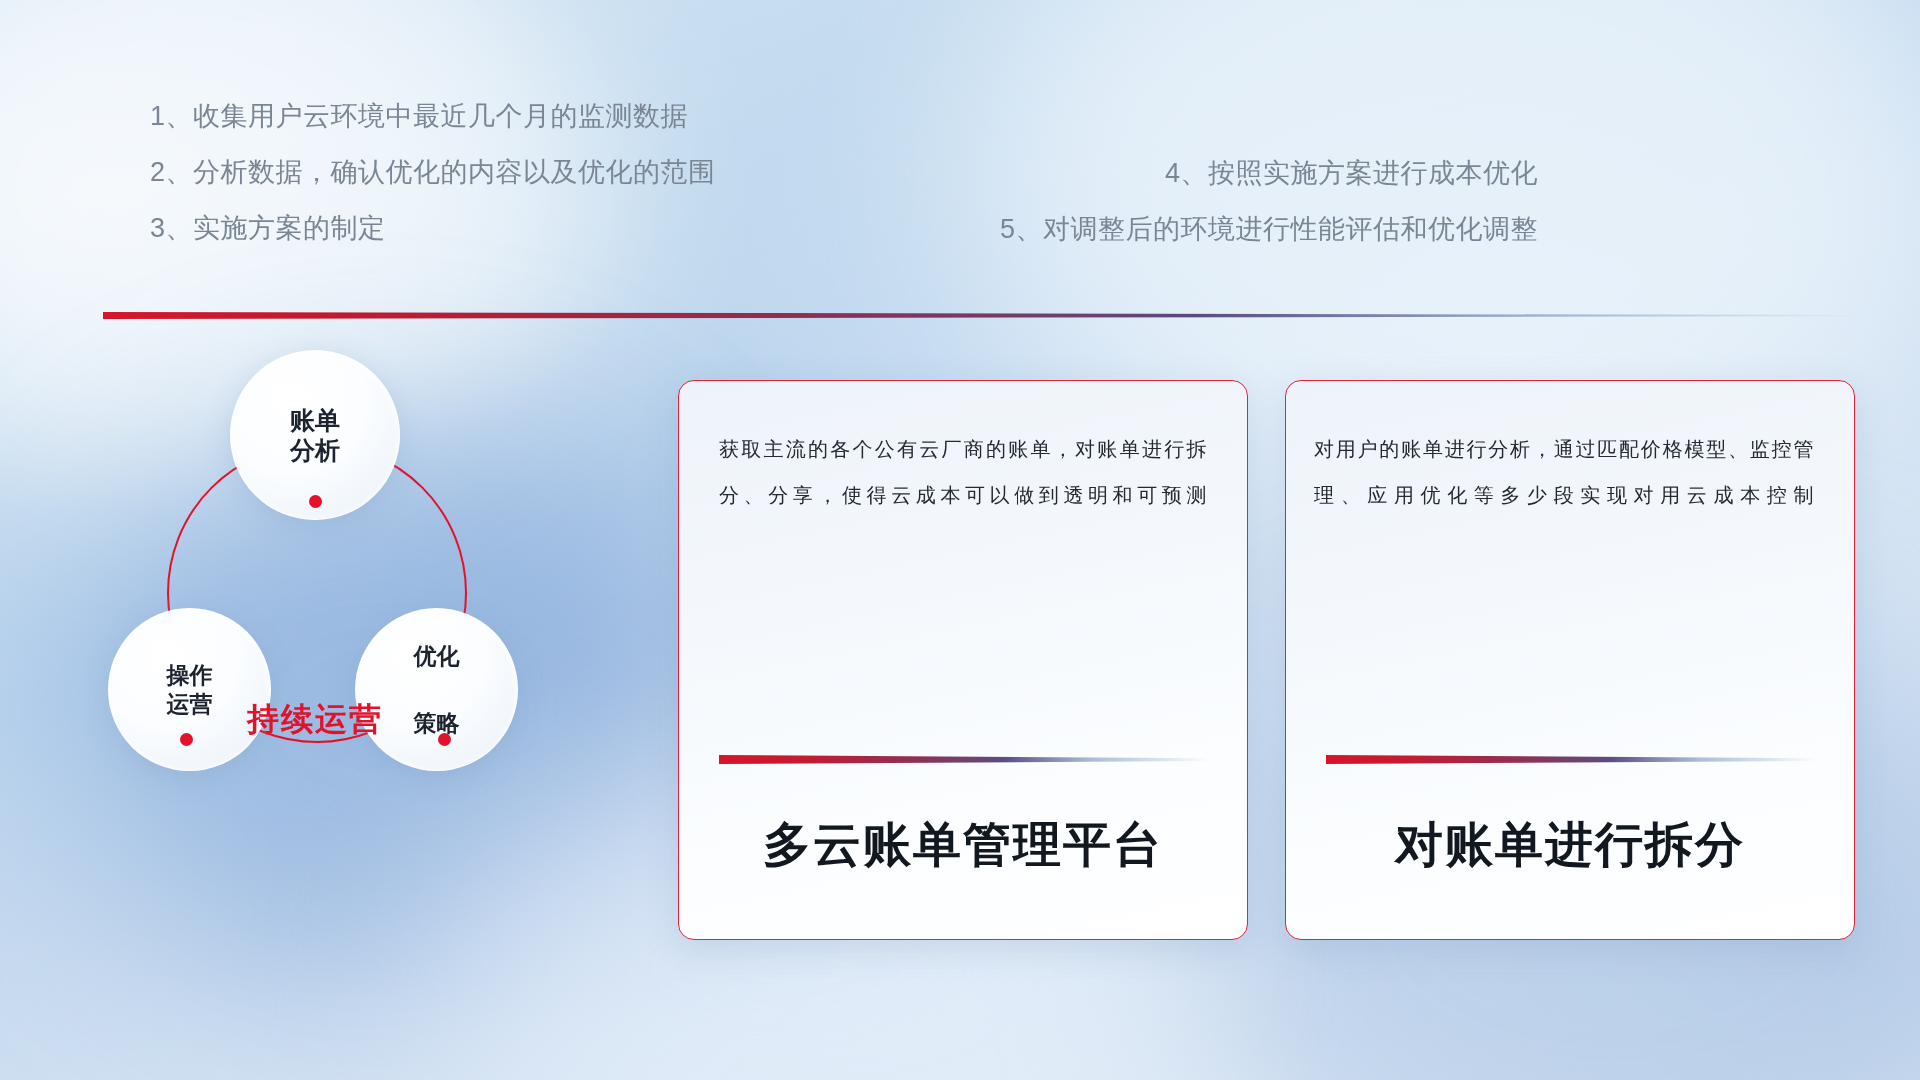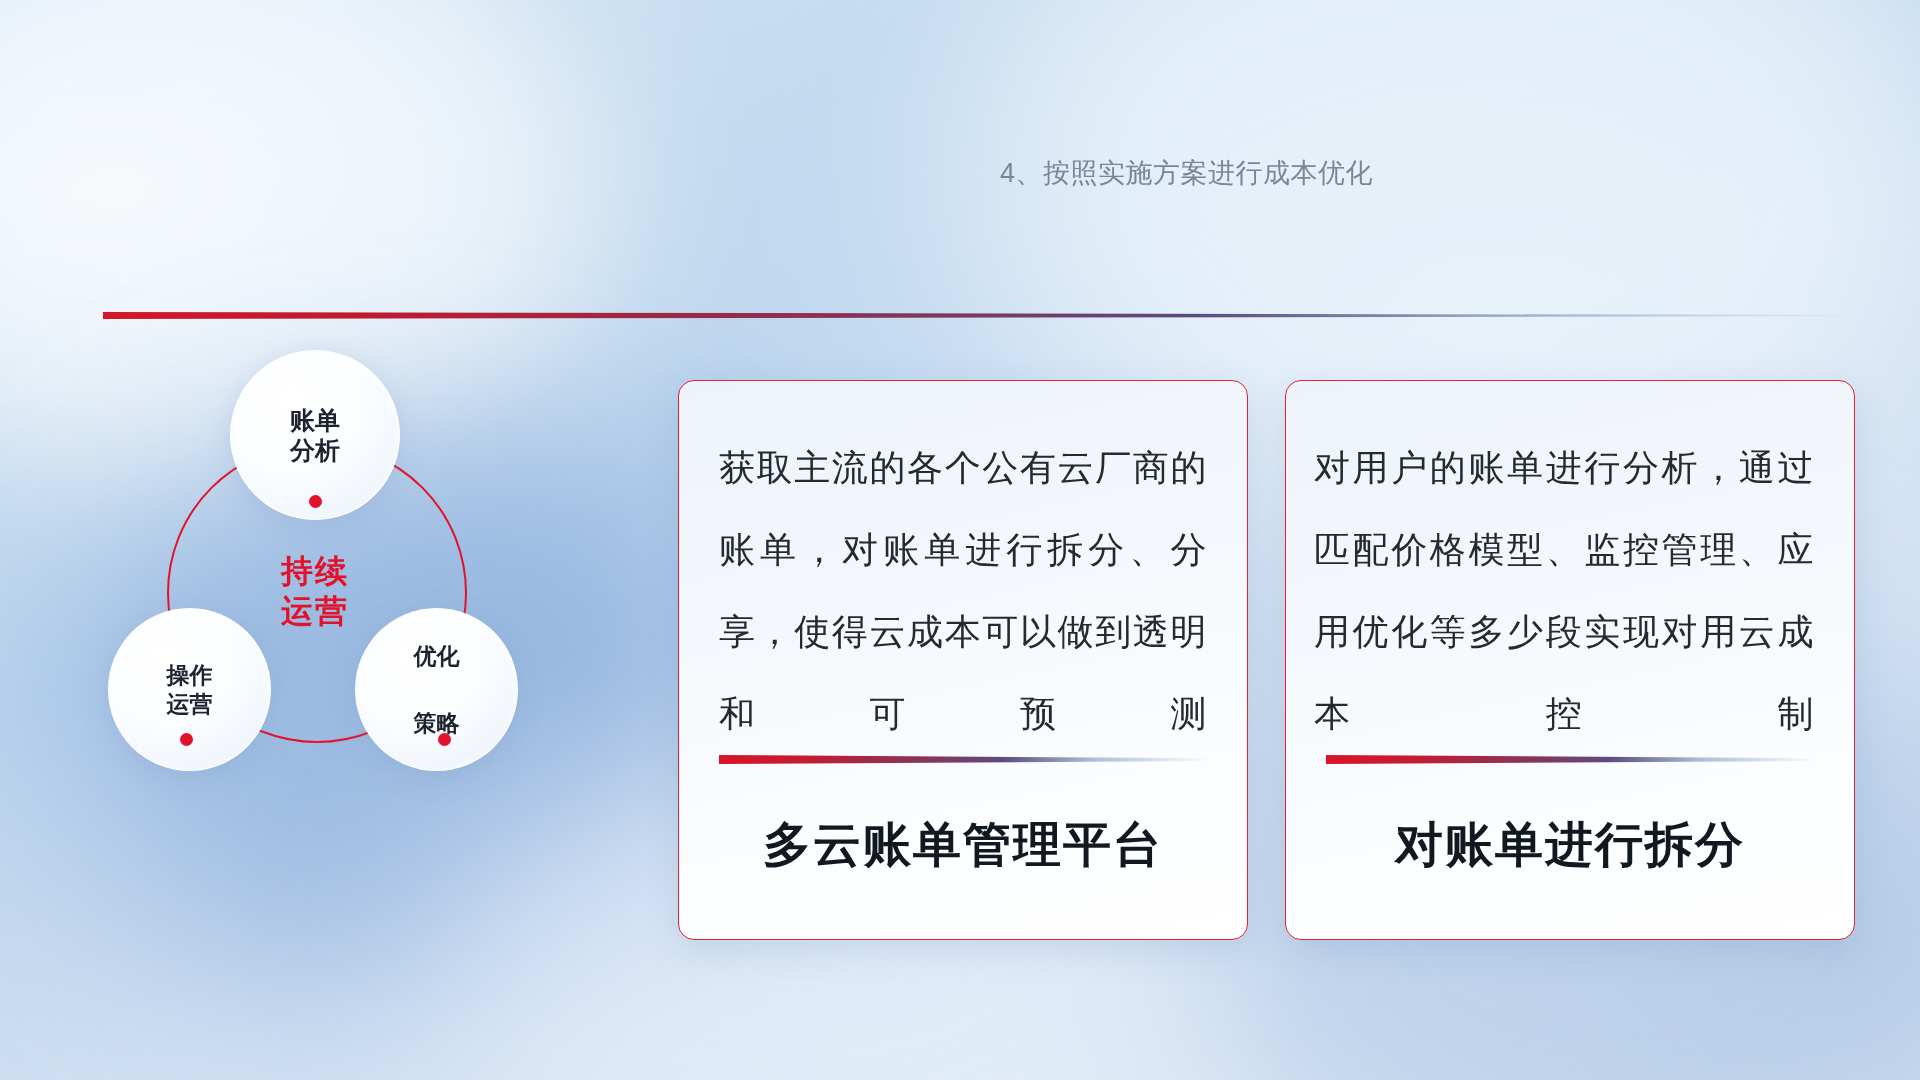--- a/index.html
+++ b/index.html
@@ -110,22 +110,22 @@
     width: 296px; height: 296px;
     border-radius: 50%;
     border: 2.4px solid #e4112a;
     z-index: 2;
   }
   #ring-center-label {
     position: absolute;
     left: 67px; top: 93px;
     width: 296px; height: 296px;
     display: flex;
-    flex-direction: column;
-    align-items: center;
+    flex-direction: row;
+    align-items: flex-end;
     justify-content: center;
     color: #e4112a;
     font-size: 32px;
     font-weight: bold;
     letter-spacing: 2px;
     z-index: 4;
     pointer-events: none;
   }
   #ring-center-label .ln { line-height: 1.25; }
 
@@ -152,21 +152,21 @@
     box-shadow: 0 10px 34px rgba(120,150,190,0.24);
     box-sizing: border-box;
     padding: 46px 40px 0 40px;
     overflow: hidden;
   }
   #card-1 { left: 678px; }
   #card-2 { left: 1285px; padding-left: 28px; }
 
   .card-body {
     color: #242a33;
-    font-size: 36px;
+    font-size: 20px;
     line-height: 2.28;
     letter-spacing: 0.6px;
     text-align: justify;
     text-align-last: justify;
   }
   .card-rule {
     position: absolute;
     left: 40px;
     bottom: 175px;
     width: 490px;
@@ -190,23 +190,29 @@
 <body>
 
 <div id="stage">
 
   <div class="blob b1"></div>
   <div class="blob b2"></div>
   <div class="blob b3"></div>
   <div class="blob b4"></div>
   <div class="blob b5"></div>
 
+  <div class="bullets" id="bullets-left">
+    <div class="row">1、收集用户云环境中最近几个月的监测数据</div>
+    <div class="row">2、分析数据，确认优化的内容以及优化的范围</div>
+    <div class="row">3、实施方案的制定</div>
+  </div>
 
   <div class="bullets" id="bullets-right">
     <div class="row">4、按照实施方案进行成本优化</div>
+    <div class="row">5、对调整后的环境进行性能评估和优化调整</div>
   </div>
 
   <div id="main-divider"></div>
 
   <div id="venn">
 
     <div id="circle-ring"></div>
 
     <div id="ring-center-label">
       <span class="ln">持续</span>

